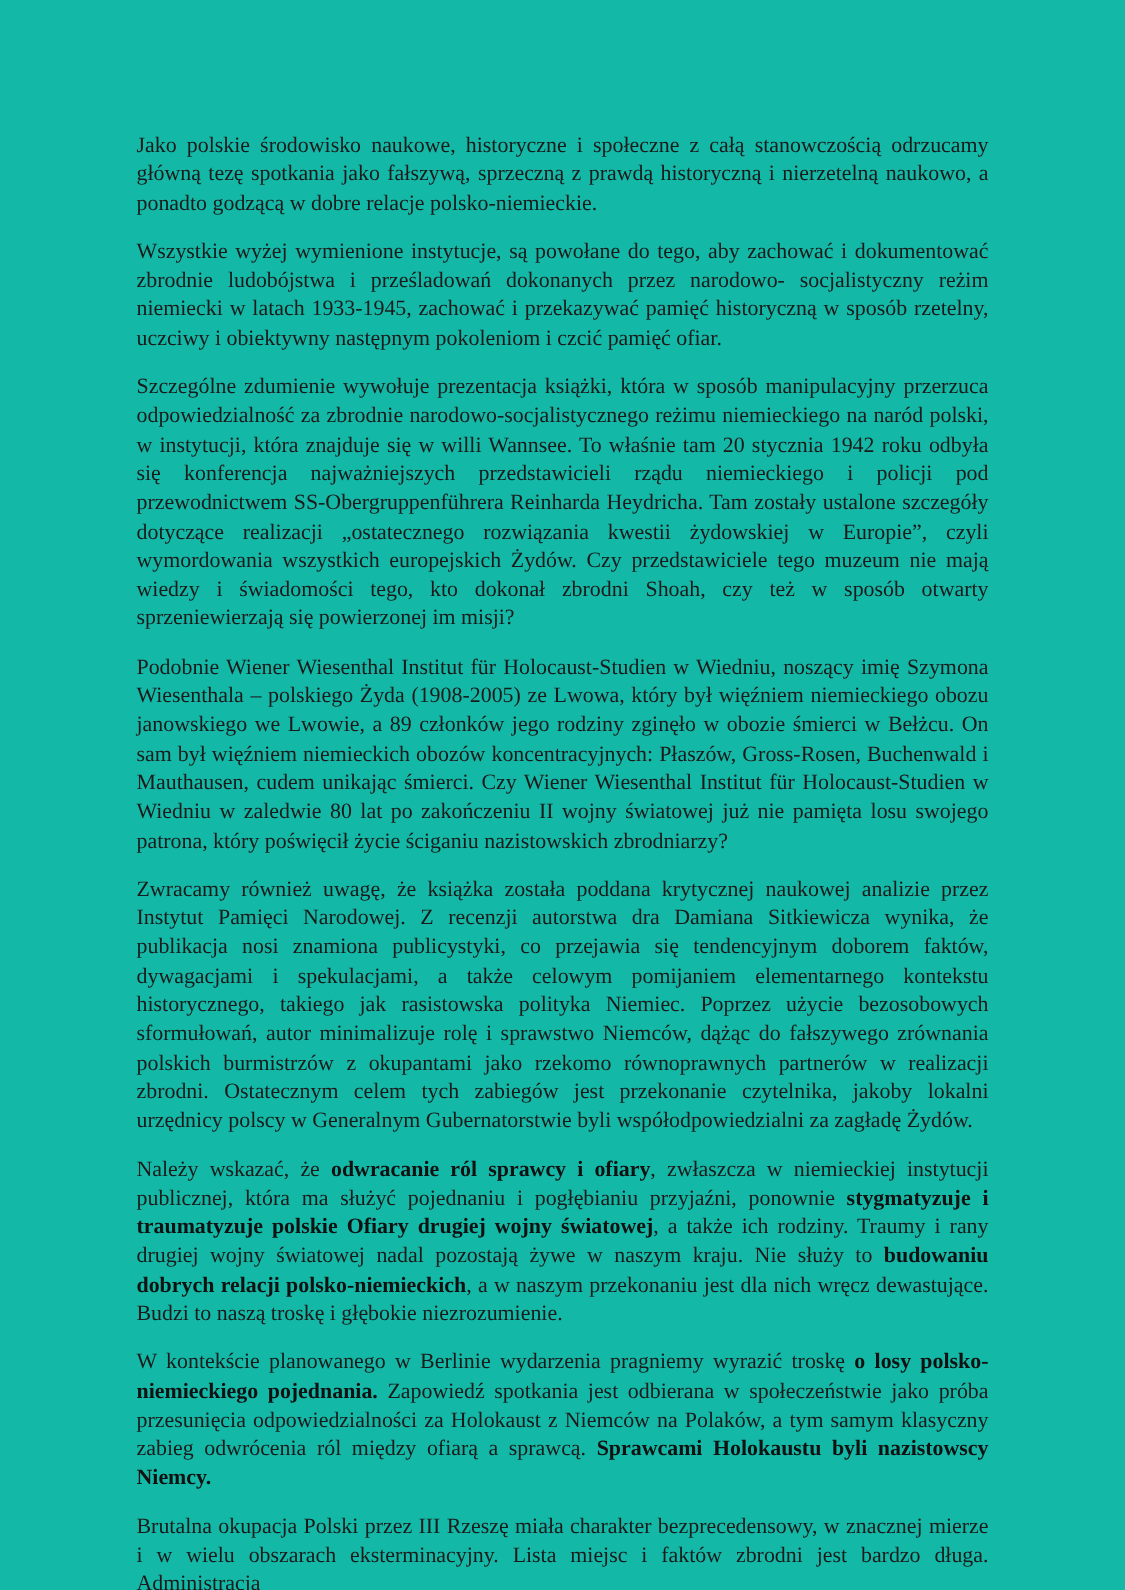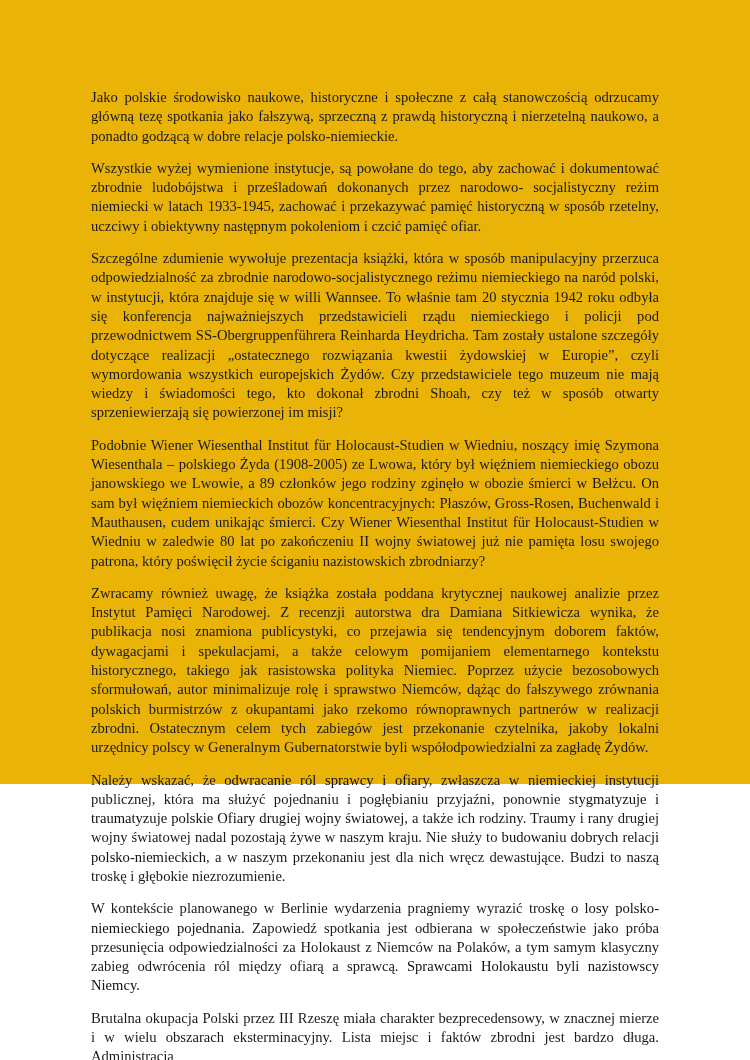--- a/index.html
+++ b/index.html
@@ -11,41 +11,41 @@
       width: 750px;
       height: 1060px;
       overflow: hidden;
       position: relative;
     }
     .page {
       position: absolute;
       left: 0;
       top: 0;
       width: 750px;
-      height: 784px;
-      background: #eab308;
+      height: 1060px;
+      background: #14b8a6;
     }
     .content {
       position: absolute;
       left: 91px;
       top: 88px;
       width: 568px;
       font-family: "Liberation Serif", "DejaVu Serif", serif;
       font-size: 14.6px;
       line-height: 19.3px;
       color: #1a1a1a;
       text-align: justify;
     }
     .content p {
       margin: 0 0 13px 0;
       padding: 0;
       hyphens: none;
     }
     .content b {
-      font-weight: normal;
+      font-weight: bold;
       color: #111;
     }
   </style>
 </head>
 <body>
 
 <div class="page">
   <div class="content">
 
     <p>

